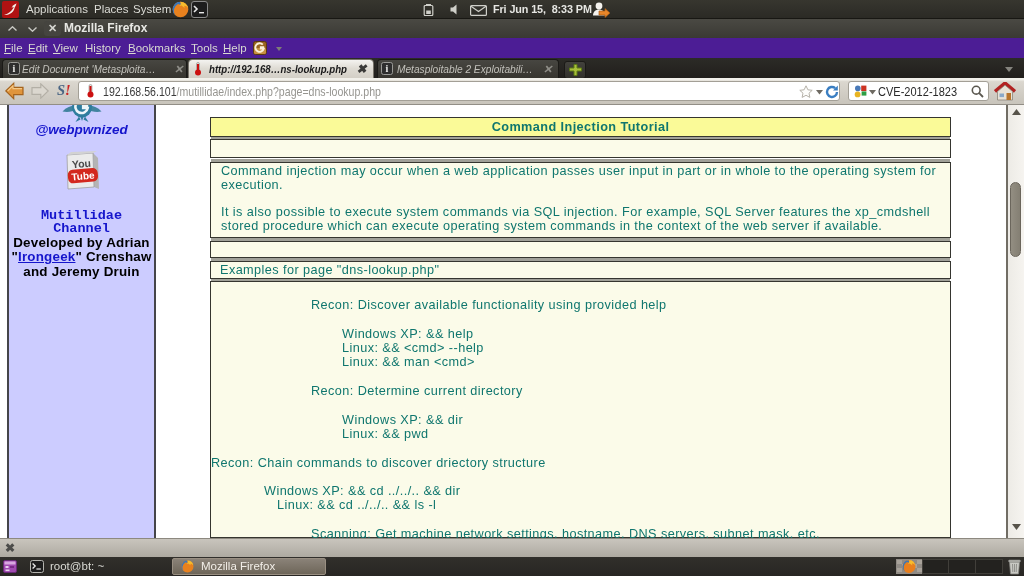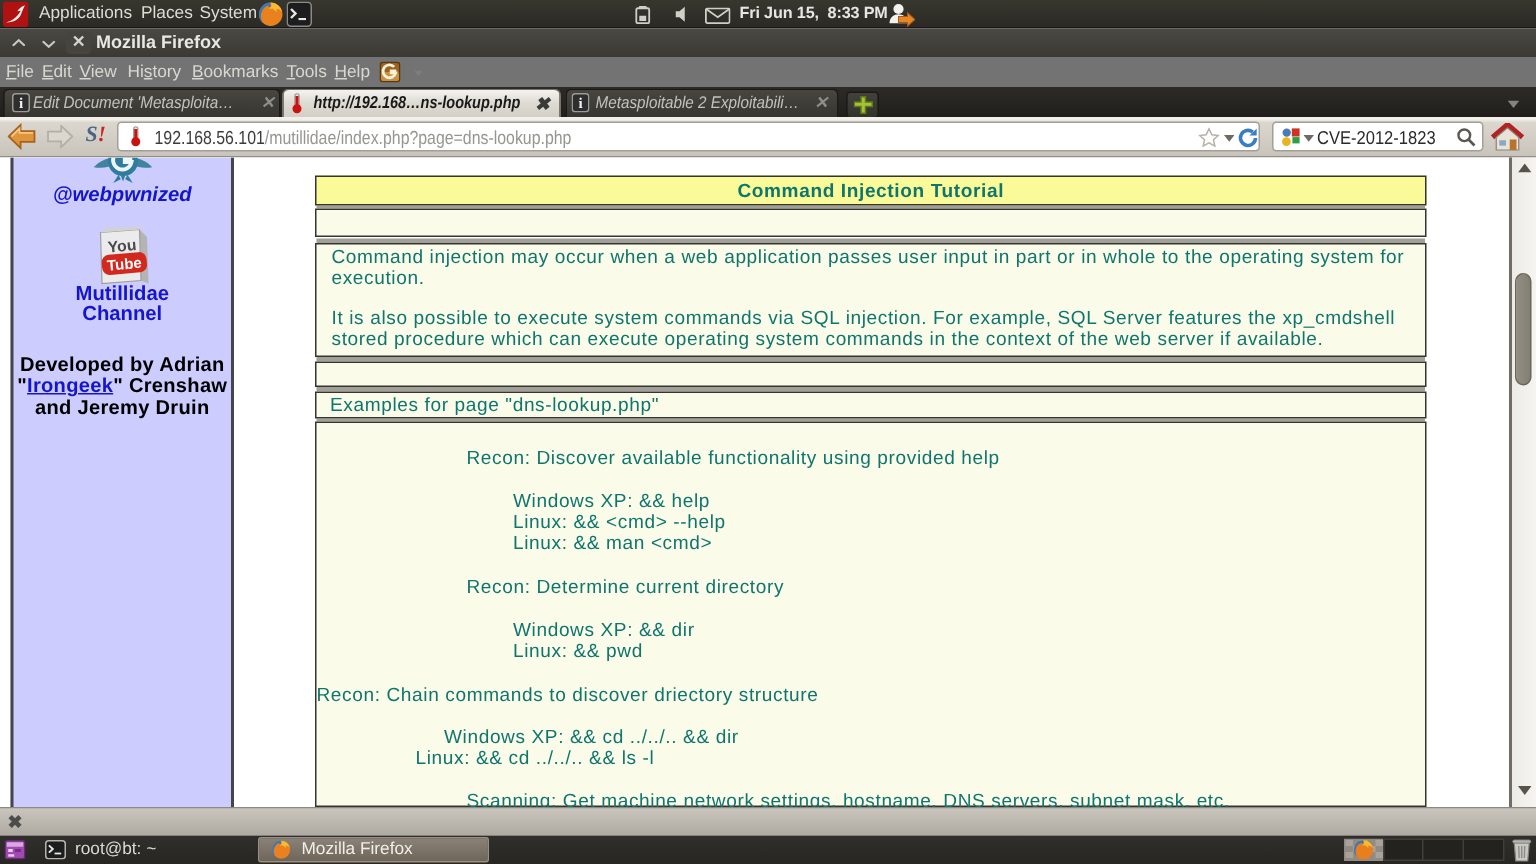--- a/index.html
+++ b/index.html
@@ -4,21 +4,21 @@
 html,body{width:1024px;height:576px;overflow:hidden;background:#fff;}
 body{font-family:"Liberation Sans",sans-serif;-webkit-font-smoothing:antialiased;}
 .abs{position:absolute;}
 #screen{position:relative;width:1024px;height:576px;background:#fff;overflow:hidden;}
 
 #toppanel{left:0;top:0;width:1024px;height:19px;background:linear-gradient(#37362f,#2b2a25);border-bottom:1px solid #181713;color:#dcdcd6;font-size:11.5px;}
 #toppanel .mi{position:absolute;top:0;line-height:18px;}
 
 #titlebar{left:0;top:19px;width:1024px;height:19px;background:linear-gradient(#4a4943,#3a3934);color:#e8e8e4;}
 
-#menubar{left:0;top:38px;width:1024px;height:20px;background:#737373;color:#d8d8d2;font-size:11.5px;}
+#menubar{left:0;top:38px;width:1024px;height:20px;background:#4c1d95;color:#d8d8d2;font-size:11.5px;}
 #menubar .mn{position:absolute;top:0;line-height:20px;}
 #menubar u{text-decoration:underline;text-underline-offset:1px;}
 
 #tabbar{left:0;top:58px;width:1024px;height:20px;background:linear-gradient(#2c2b27,#211f1c);}
 .tab{position:absolute;top:1px;height:19px;border:1px solid #1b1a17;border-bottom:none;border-radius:4px 4px 0 0;background:linear-gradient(#474641,#37352f);color:#c2c1bb;font-size:10.5px;line-height:18px;font-style:italic;}
 .tab .ttxt{position:absolute;left:19px;top:0;white-space:nowrap;overflow:hidden;font-size:11.3px;transform:scaleX(0.9);transform-origin:0 0;}
 .tab .tx{position:absolute;top:3px;width:13px;height:13px;color:#8f8e88;font-size:11px;font-weight:bold;line-height:13px;text-align:center;}
 #tab2{background:linear-gradient(#f4f3f0 0%,#dedbd3 45%,#d2cec5 100%);border-color:#77736a;color:#19191a;height:20px;border-radius:4.5px 4.5px 0 0;}
 
 #toolbar{left:0;top:78px;width:1024px;height:27px;background:linear-gradient(#f1f0ea 0%,#f1f0ea 6%,#dbd7cf 14%,#c8c4bb 100%);border-bottom:1px solid #928e86;}
@@ -208,21 +208,21 @@
           <path d="M28,2 L33,7 L34,38 L29,36 Z" fill="#b4b4b4"></path>
           <path d="M2,4 L28,2 L29,36 L3,38 Z" fill="#ebebeb" stroke="#9e9e9e" stroke-width="0.8"></path>
           <path d="M2,4 L6,1 L32,0 L28,2 Z" fill="#d2d2d2"></path>
           <g transform="rotate(-5 17 20)">
             <text x="17" y="16.5" font-size="10.5" font-weight="bold" fill="#4a4a4a" text-anchor="middle">You</text>
             <rect x="2.5" y="18" width="30" height="13.5" rx="5" fill="#d3281e"></rect>
             <text x="17.5" y="28.5" font-size="10" font-weight="bold" fill="#fff" text-anchor="middle">Tube</text>
           </g>
         </svg>
     <div class="abs sblink" style="left:0;top:17px;width:145px;font-style:italic;">@webpwnized</div>
-    <div class="abs sblink" style="left:0;top:84px;width:145px;line-height:13px;">Mutillidae<br>Channel</div>
+    <div class="abs sblink" style="left:0;top:104px;width:145px;line-height:13px;font-family:Liberation Mono, monospace;">Mutillidae<br>Channel</div>
     <div class="abs" style="left:0;top:131px;width:145px;font-weight:bold;font-size:13.4px;line-height:14.4px;color:#000;letter-spacing:0.2px;">Developed by Adrian<br>"<a style="color:#1515cc;text-decoration:underline;">Irongeek</a>" Crenshaw<br>and Jeremy Druin</div>
   </div>
   <div class="abs" style="left:211px;width:739px;top:32px;height:2px;background:#a0a098;"></div>
   <div class="abs" style="left:211px;width:739px;top:54px;height:3px;background:#a0a098;"></div>
   <div class="abs" style="left:211px;width:739px;top:133px;height:3px;background:#a0a098;"></div>
   <div class="abs" style="left:211px;width:739px;top:153px;height:3px;background:#a0a098;"></div>
   <div class="abs" style="left:211px;width:739px;top:174px;height:2px;background:#a0a098;"></div>
   <div class="box" style="top:12px;height:20px;background:#fafa98;text-align:center;line-height:18px;font-weight:bold;">Command Injection Tutorial</div>
   <div class="box" style="top:34px;height:19px;"></div>
   <div class="box" style="top:57px;height:76px;padding:2px 10px;line-height:13.8px;">Command injection may occur when a web application passes user input in part or in whole to the operating system for<br>execution.<br><br>It is also possible to execute system commands via SQL injection. For example, SQL Server features the xp_cmdshell<br>stored procedure which can execute operating system commands in the context of the web server if available.</div>
@@ -236,21 +236,21 @@
     <div style="padding-left:131px;">Linux: &amp;&amp; &lt;cmd&gt; --help</div>
     <div style="padding-left:131px;">Linux: &amp;&amp; man &lt;cmd&gt;</div>
     <div>&nbsp;</div>
     <div style="padding-left:100px;">Recon: Determine current directory</div>
     <div>&nbsp;</div>
     <div style="padding-left:131px;">Windows XP: &amp;&amp; dir</div>
     <div style="padding-left:131px;">Linux: &amp;&amp; pwd</div>
     <div>&nbsp;</div>
     <div style="">Recon: Chain commands to discover driectory structure</div>
     <div>&nbsp;</div>
-    <div style="padding-left:85px;">Windows XP: &amp;&amp; cd ../../.. &amp;&amp; dir</div>
+    <div style="padding-left:53px;">Windows XP: &amp;&amp; cd ../../.. &amp;&amp; dir</div>
     <div style="padding-left:66px;">Linux: &amp;&amp; cd ../../.. &amp;&amp; ls -l</div>
     <div>&nbsp;</div>
     <div style="padding-left:100px;">Scanning: Get machine network settings, hostname, DNS servers, subnet mask, etc.</div>
   </div>
 </div>
 
 <div class="abs" id="scroll">
   <svg class="abs" style="left:4px;top:4px;" width="9" height="6" viewBox="0 0 9 6">
         <path d="M4.5,0 L9,6 L0,6 Z" fill="#57534a"></path>
       </svg>

